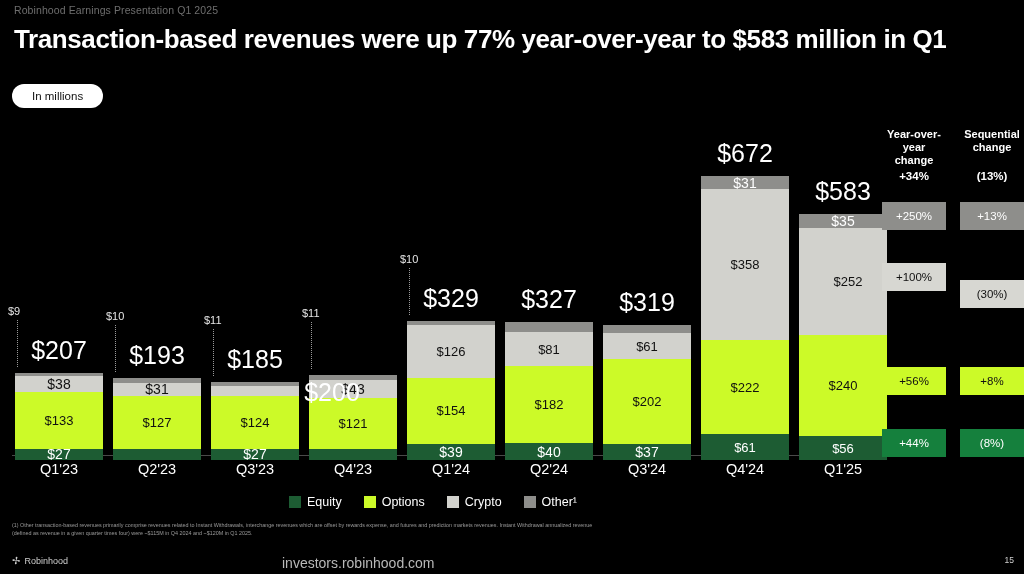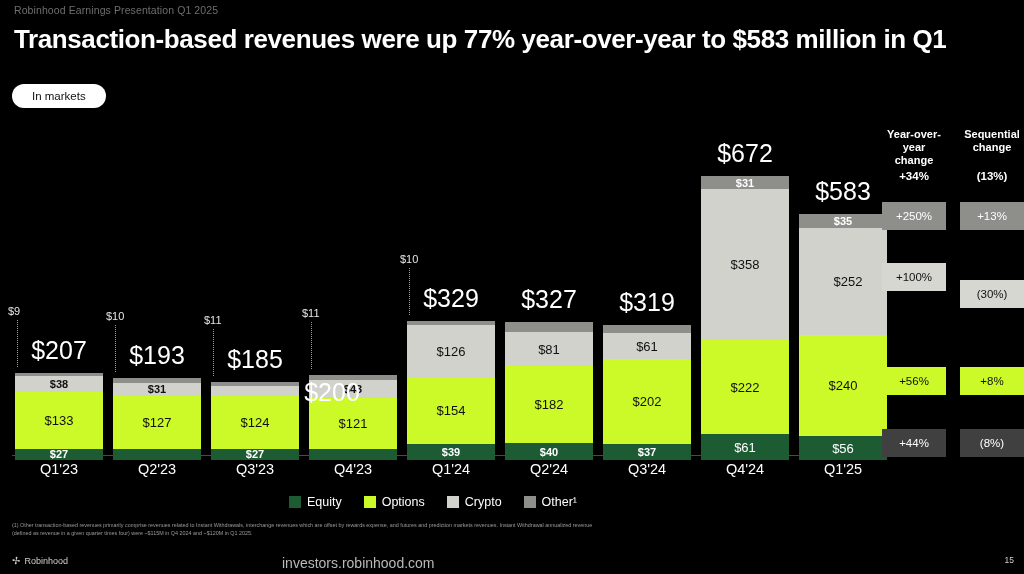--- a/index.html
+++ b/index.html
@@ -31,21 +31,21 @@
   .chart{position:absolute;left:0;top:110px;width:1024px;height:350px;}
   .bar-col{position:absolute;bottom:0;}
   .bar{position:absolute;bottom:0;left:0;width:100%;}
   .seg{position:absolute;left:0;width:100%;box-sizing:border-box;
        display:flex;align-items:center;justify-content:center;
        font-size:13px;}
   .seg-equity{background:#1d5c33;color:#fff;}
   .seg-options{background:#ccfa28;color:#111;}
   .seg-crypto{background:#d2d2cd;color:#111;}
   .seg-other{background:#8e8e8b;color:#fff;}
-  .seg.small{font-size:11px;font-weight:bold;}
+  .seg.small{font-size:14px;}
   .total{
     position:absolute;left:50%;transform:translateX(-50%);
     font-size:25px;font-weight:400;color:#fff;white-space:nowrap;
   }
   .callout{
     position:absolute;font-size:11px;color:#e6e6e6;white-space:nowrap;
   }
   .leader{
     position:absolute;width:0;border-left:1px dotted #9a9a9a;
   }
@@ -77,21 +77,21 @@
     text-align:center;width:64px;
   }
   .chgbox{
     position:absolute;width:64px;height:28px;
     display:flex;align-items:center;justify-content:center;
     font-size:11.5px;
   }
   .c-other{background:#8e8e8b;color:#fff;}
   .c-crypto{background:#d7d7d2;color:#111;}
   .c-options{background:#ccfa28;color:#111;}
-  .c-equity{background:#404040;color:#fff;}
+  .c-equity{background:#15803d;color:#fff;}
 
   
   .footnote{
     position:absolute;left:12px;top:521px;width:590px;
     font-size:5.4px;line-height:8px;color:#9a9a9a;
   }
   .footer{
     position:absolute;left:0;top:552px;width:1024px;height:22px;
   }
   .logo{
@@ -106,21 +106,21 @@
     position:absolute;right:10px;top:3px;font-size:8.5px;color:#cfcfcf;
   }
 </style>
 </head>
 <body>
 
 <div class="slide">
 
   <div class="eyebrow">Robinhood Earnings Presentation Q1 2025</div>
   <div class="headline">Transaction-based revenues were up 77% year-over-year to $583 million in Q1</div>
-  <div class="pill">In markets</div>
+  <div class="pill">In millions</div>
 
   <div class="chart" id="chart">
     <div class="axis" id="axis" style="top: 345px;"></div>
   <div class="bar-col" style="left: 15px; width: 88px; height: 345px;">
         <div class="bar" style="height: 87.4821px;">
           <div class="seg seg-equity small" style="height: 11.4107px; bottom: 0px;">$27</div>
           <div class="seg seg-options" style="height: 56.2083px; bottom: 11.4107px;">$133</div>
           <div class="seg seg-crypto small" style="height: 16.0595px; bottom: 67.619px;">$38</div>
           <div class="seg seg-other small" style="height: 3.80357px; bottom: 83.6786px;"></div>
         </div>

